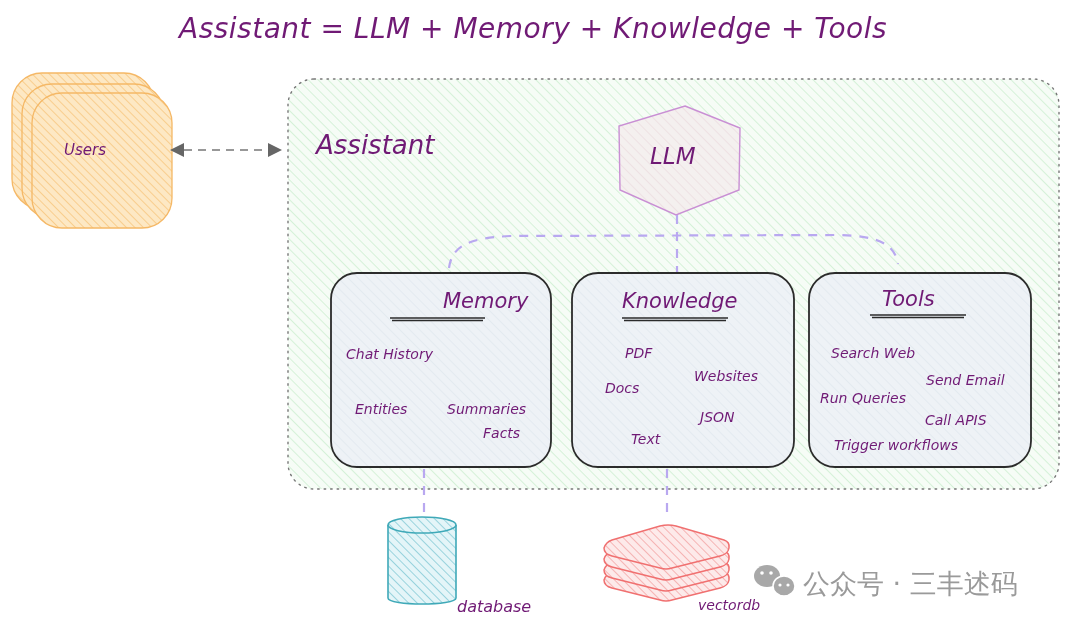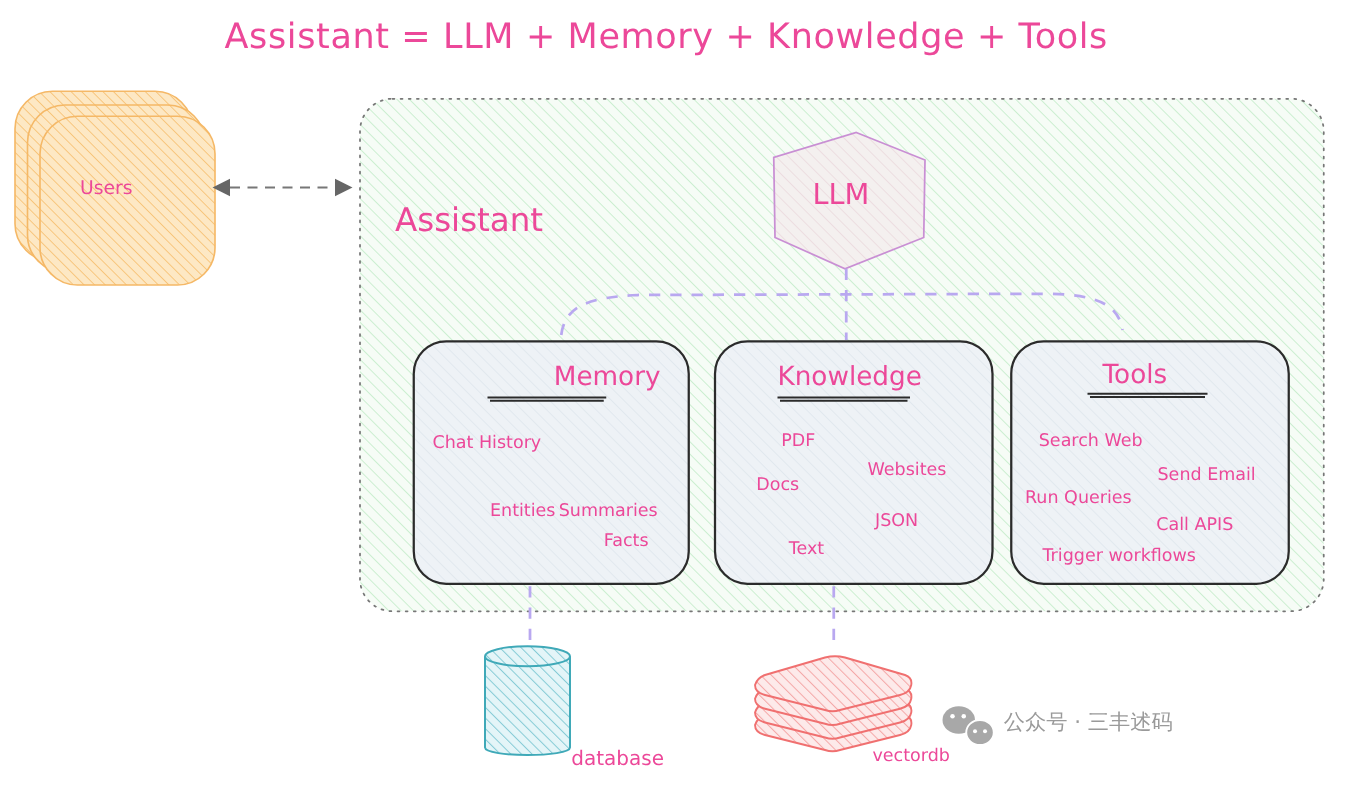--- a/index.html
+++ b/index.html
@@ -1,24 +1,24 @@
 <!DOCTYPE html>
 <html><head>
 <meta charset="utf-8">
 <style>
   html, body { margin:0; padding:0; background:#ffffff; }
   body { width:1080px; height:629px; position:relative; overflow:hidden;
          font-family:"DejaVu Sans", sans-serif; color:#1e1e1e; }
   .abs { position:absolute; }
-  .hand { font-family:"DejaVu Sans", sans-serif; color:#ec4899; white-space:nowrap; }
+  .hand { font-family:"DejaVu Sans", sans-serif; font-style:italic; color:#701a75; white-space:nowrap; }
   #title { left:0; width:1066px; top:12px; text-align:center; font-size:28px; letter-spacing:0.5px; }
   svg#canvas { position:absolute; left:0; top:0; }
   .card-title { font-size:21px; }
   .item { font-size:14px; }
-  #watermark { left:752px; top:566px; font-size:17px; color:#9a9a9a; font-style:normal; font-family:"DejaVu Sans", sans-serif; }
+  #watermark { left:752px; top:566px; font-size:27px; color:#9a9a9a; font-style:normal; font-family:"DejaVu Sans", sans-serif; }
 </style>
 </head>
 <body>
 
 <svg id="canvas" width="1080" height="629" viewBox="0 0 1080 629">
   <defs>
     <pattern id="hatch-green" patternUnits="userSpaceOnUse" width="7" height="7" patternTransform="rotate(-45)">
       <rect width="7" height="7" fill="#f6fcf6"></rect>
       <line x1="0" y1="0" x2="0" y2="7" stroke="#bfeac5" stroke-width="1.2"></line>
     </pattern>
@@ -98,27 +98,27 @@
     <circle cx="762" cy="573" r="1.8" fill="#fff"></circle>
       <circle cx="771" cy="573" r="1.8" fill="#fff"></circle>
     <circle cx="780" cy="585" r="1.6" fill="#fff"></circle>
       <circle cx="788" cy="585" r="1.6" fill="#fff"></circle>
   </g>
 </svg>
 
 <div id="title" class="abs hand">Assistant = LLM + Memory + Knowledge + Tools</div>
 
 <div class="abs hand" style="left:64px;top:141px;font-size:15px;">Users</div>
-<div class="abs hand" style="left:316px;top:130px;font-size:26px;margin-top:32px;">Assistant</div>
+<div class="abs hand" style="left:316px;top:130px;font-size:26px;">Assistant</div>
 <div class="abs hand" style="left:650px;top:143px;font-size:23px;">LLM</div>
 
 <div class="abs hand card-title" style="left:395px;top:289px;margin-left:48px;">Memory</div>
 <div class="abs hand item" style="left:346px;top:346px;">Chat History</div>
 <div class="abs hand item" style="left:447px;top:401px;text-align:right;">Summaries</div>
-<div class="abs hand item" style="left:355px;top:401px;margin-left:37px;">Entities</div>
+<div class="abs hand item" style="left:355px;top:401px;">Entities</div>
 <div class="abs hand item" style="left:459px;top:425px;margin-left:24px;">Facts</div>
 
 <div class="abs hand card-title" style="left:622px;top:289px;">Knowledge</div>
 <div class="abs hand item" style="left:625px;top:345px;">PDF</div>
 <div class="abs hand item" style="left:694px;top:368px;text-align:right;">Websites</div>
 <div class="abs hand item" style="left:605px;top:380px;text-align:center;">Docs</div>
 <div class="abs hand item" style="left:700px;top:409px;">JSON</div>
 <div class="abs hand item" style="left:631px;top:431px;">Text</div>
 
 <div class="abs hand card-title" style="left:882px;top:287px;">Tools</div>

